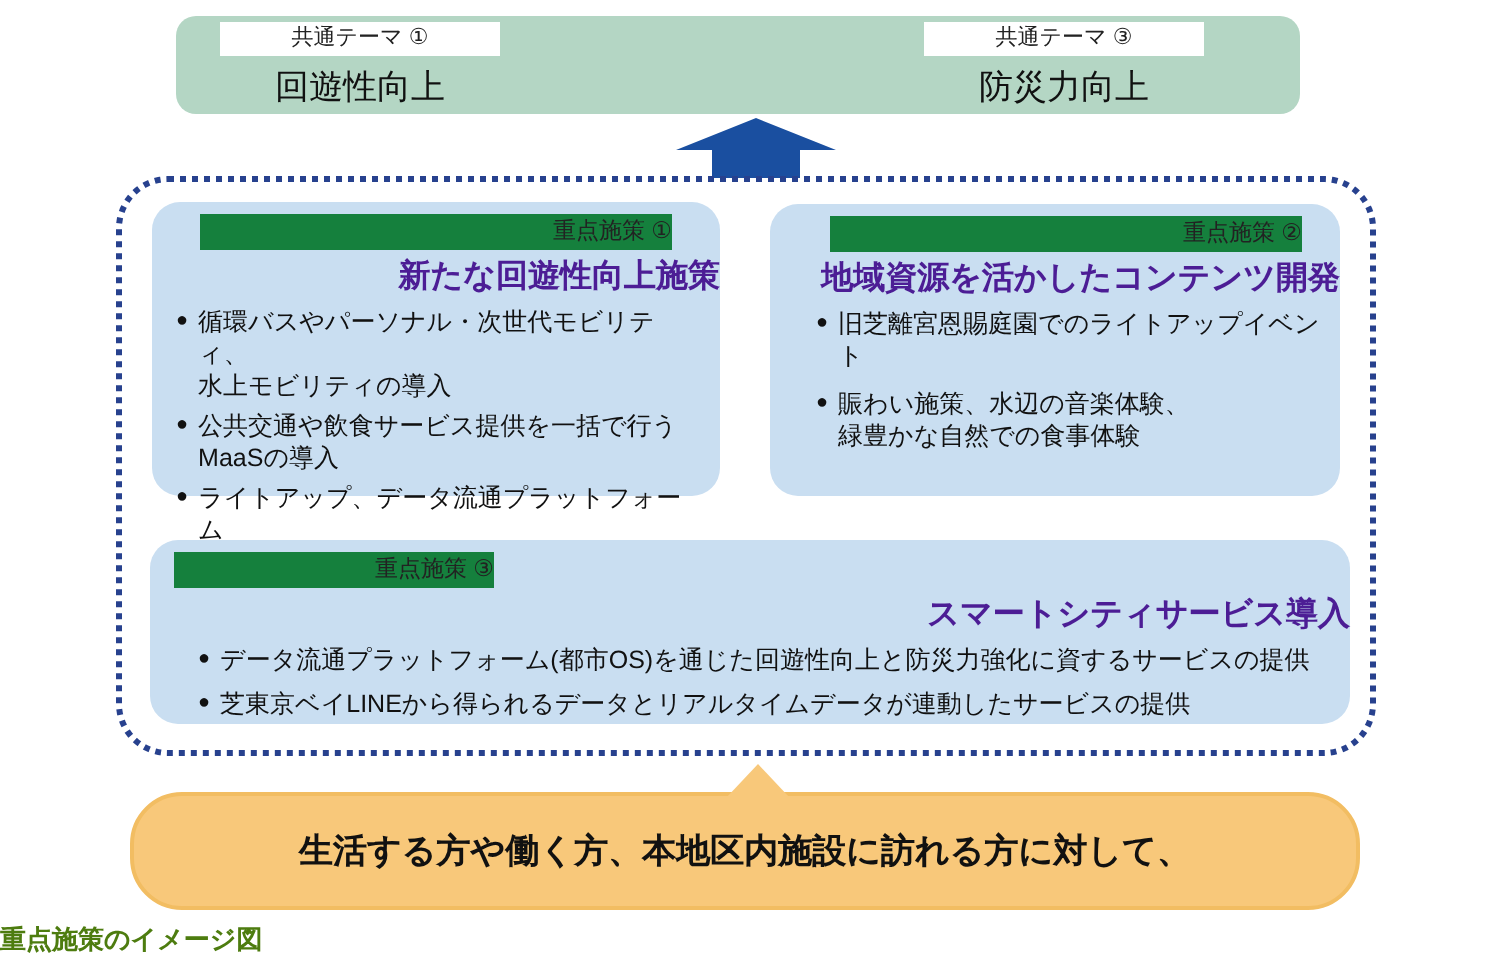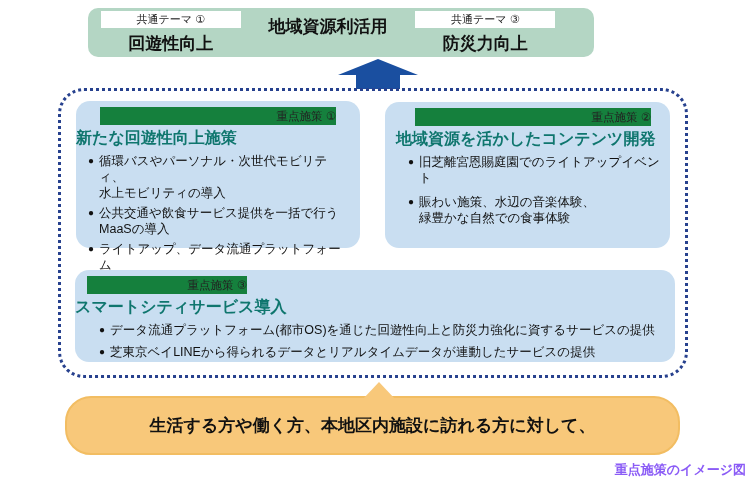--- a/index.html
+++ b/index.html
@@ -14,21 +14,21 @@
     width: 746px;
     height: 482px;
     background: #ffffff;
     overflow: hidden;
   }
 
   
   .banner {
     position: absolute;
     left: 88px; top: 8px;
-    width: 506px; height: 49px;
+    width: 562px; height: 49px;
     background: var(--banner-green, #b4d6c4);
     border-radius: 10px;
     display: flex;
     justify-content: center;
     box-sizing: border-box;
     padding: 3px 30px 4px 4px;
   }
   .theme-col {
     width: 176px;
     display: flex;
@@ -39,21 +39,21 @@
     width: 140px; height: 17px;
     background: #ffffff;
     font-size: 11px;
     line-height: 17px;
     text-align: center;
     color: #222;
   }
   .theme-title {
     margin-top: 4px;
     font-size: 17px;
-    font-weight: bold;
+    font-weight: normal;
     color: #111;
     white-space: nowrap;
   }
 
   
   .up-arrow {
     position: absolute;
     left: 338px; top: 59px;
     width: 80px; height: 30px;
   }
@@ -82,24 +82,24 @@
     background: #15803d;
     font-size: 11.5px;
     line-height: 18px;
     text-align: right;
     color: #222;
   }
   .measure-1 .measure-tag, .measure-2 .measure-tag { width: 236px; }
   .measure-3 .measure-tag { width: 160px; margin-left: 12px; }
   .measure-title {
     margin-top: 3px;
-    text-align: left;
+    text-align: right;
     font-size: 16px;
     font-weight: bold;
-    color: #0f766e;
+    color: #4c1d95;
     white-space: nowrap;
   }
   .bullets { padding: 4px 8px 0 12px; }
   .measure-3 .bullets { padding-left: 24px; }
   .bullet {
     display: flex;
     align-items: flex-start;
     margin-bottom: 4px;
   }
   .measure-2 .bullet { margin-bottom: 8px; }
@@ -145,38 +145,37 @@
     color: #111;
     line-height: 1.5;
     white-space: nowrap;
   }
 
   
   .caption {
     position: absolute;
     left: 0; top: 461px;
     width: 746px;
-    text-align: right;
+    text-align: left;
     font-size: 13px;
     font-weight: bold;
-    color: #8b5cf6;
+    color: #4d7c0f;
   }
 </style>
 </head>
 <body>
 
 <div class="stage">
 
   <div class="banner">
     <div class="theme-col">
       <div class="theme-tag">共通テーマ ①</div>
       <div class="theme-title">回遊性向上</div>
     </div>
     <div class="theme-col">
-      <div class="theme-title">地域資源利活用</div>
     </div>
     <div class="theme-col">
       <div class="theme-tag">共通テーマ ③</div>
       <div class="theme-title">防災力向上</div>
     </div>
   </div>
 
   <svg class="up-arrow" viewBox="0 0 80 30" xmlns="http://www.w3.org/2000/svg">
     <polygon points="40,0 0,16 18,16 18,30 62,30 62,16 80,16" fill="#1a4fa0"></polygon>
   </svg>

